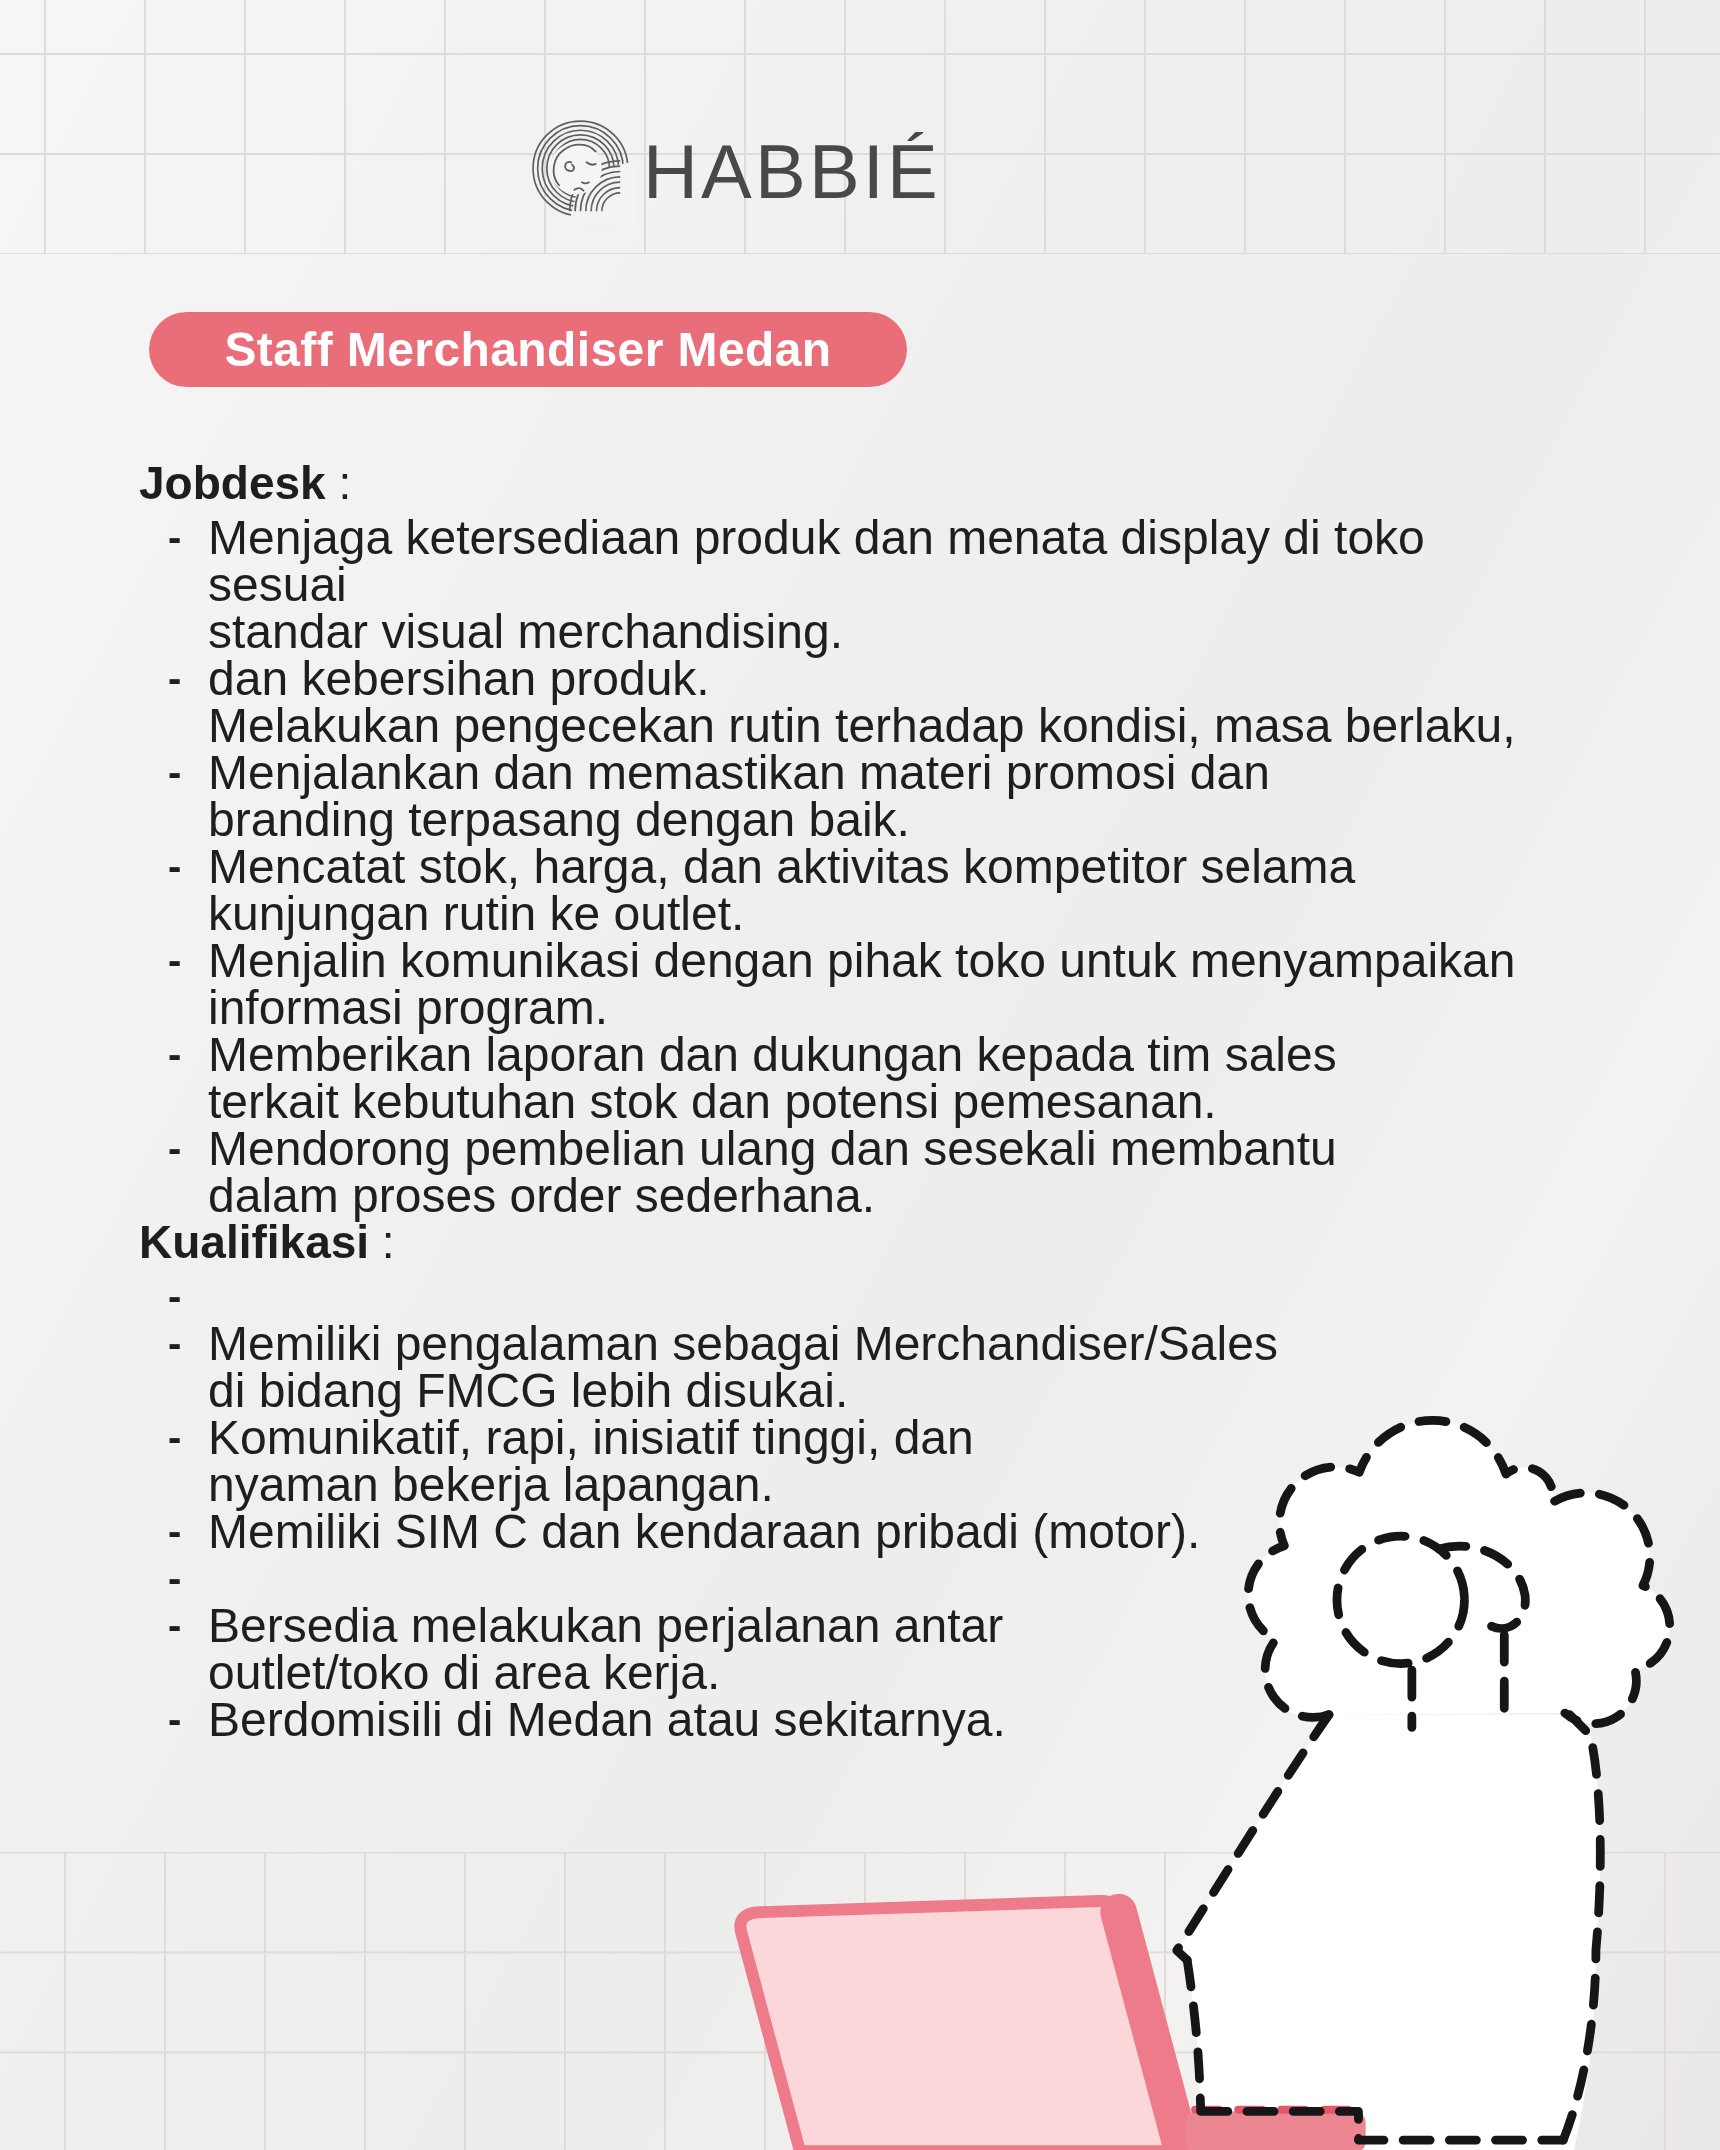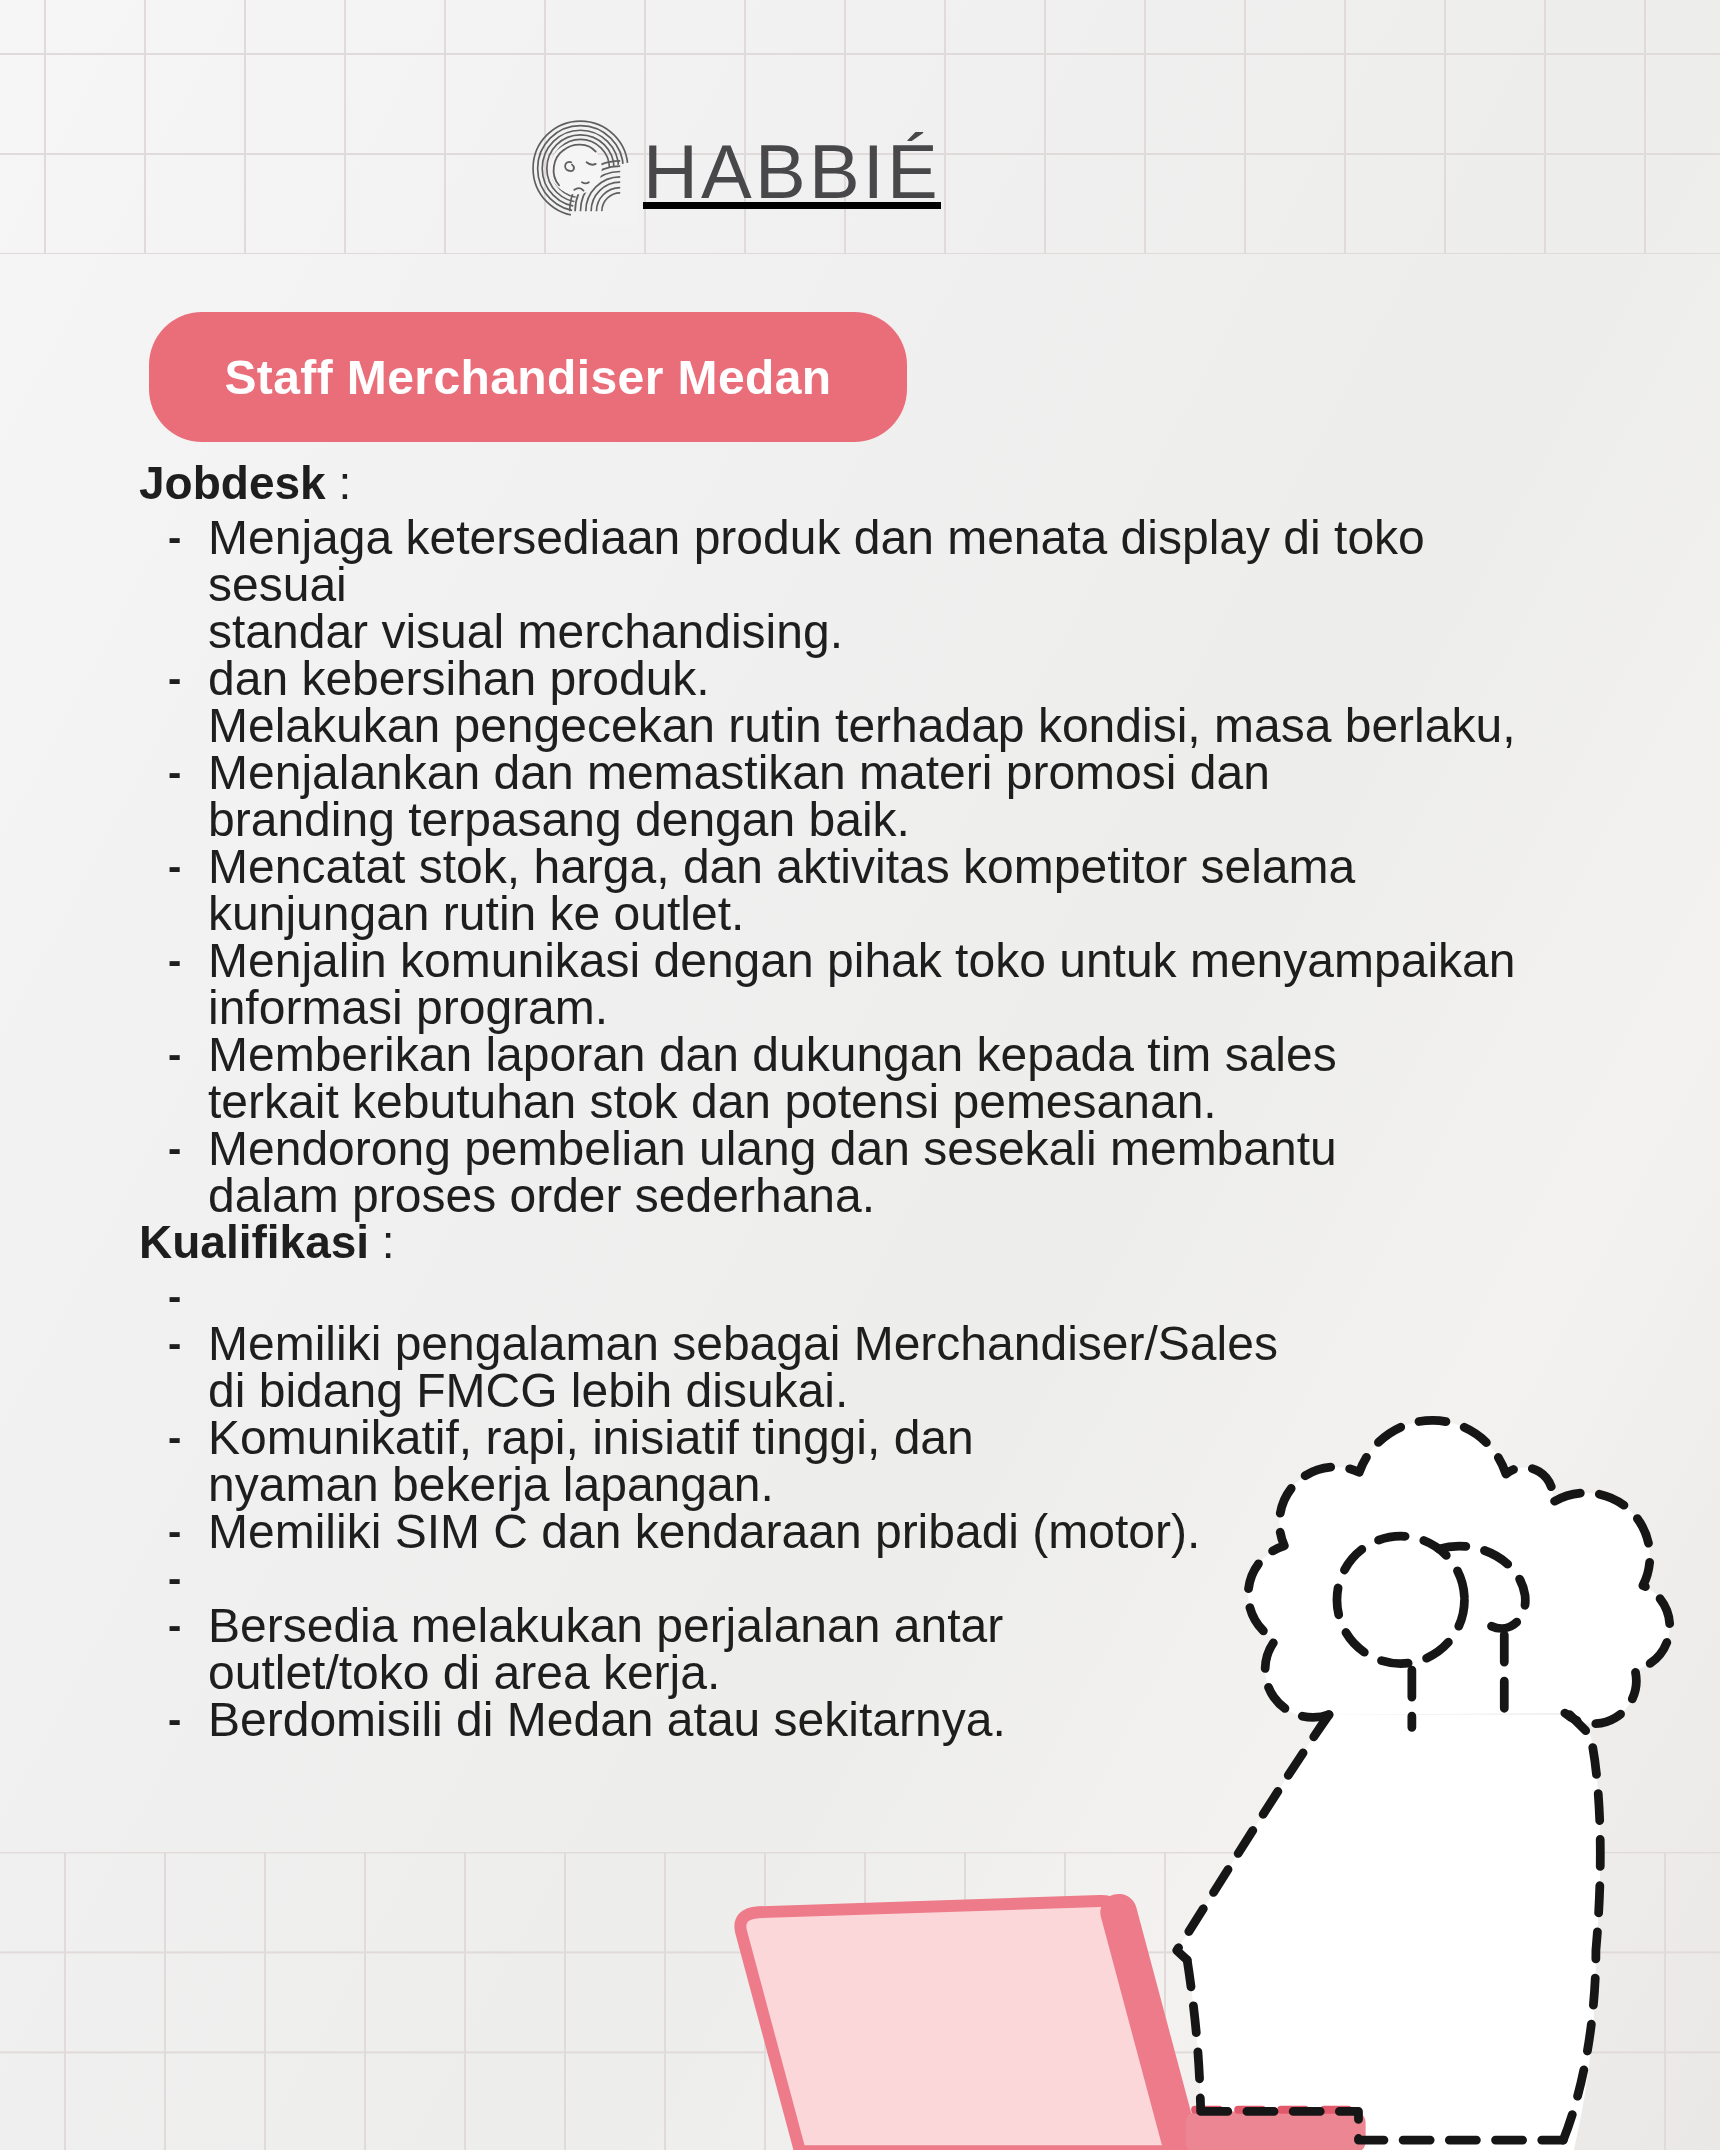--- a/index.html
+++ b/index.html
@@ -18,26 +18,26 @@
   }
   #grid-bottom{
     top:1852px;height:299px;
     background-image:linear-gradient(#e0dada 1.6px,transparent 1.6px),linear-gradient(90deg,#e0dada 1.6px,transparent 1.6px);
     background-size:100px 100px;background-position:64px -1.6px;
     border-top:1.6px solid #e0dada;
   }
   #illustration{position:absolute;inset:0;z-index:1;pointer-events:none;}
   .layer{position:absolute;z-index:2;}
   
-  #logo-row{top:118px;left:0;width:1471px;display:flex;justify-content:center;align-items:center;gap:6px;text-decoration:underline;}
+  #logo-row{top:118px;left:0;width:1471px;display:flex;justify-content:center;align-items:center;gap:6px;}
   #logo-icon{width:107px;height:107px;flex:0 0 auto;}
   #wordmark{font-size:76px;font-weight:500;letter-spacing:3.2px;color:#48484b;line-height:107px;}
   
   #title-badge{
-    top:312px;left:149px;width:758px;height:130px;border-radius:53px;
+    top:312px;left:149px;width:758px;height:75px;border-radius:53px;
     background:#ea6e7a;display:flex;align-items:center;justify-content:center;
   }
   #title-badge span{color:#ffffff;font-size:48px;font-weight:700;letter-spacing:0.4px;}
   
   .section{left:139px;width:1434px;}
   #section-0{top:460px;}
   #section-1{top:1219px;}
   .section h2{margin:0 0 8px 0;font-size:46px;line-height:46px;color:#1e1e1e;font-weight:700;}
   .section h2 .colon{font-weight:400;}
   .list{margin-left:29px;}

